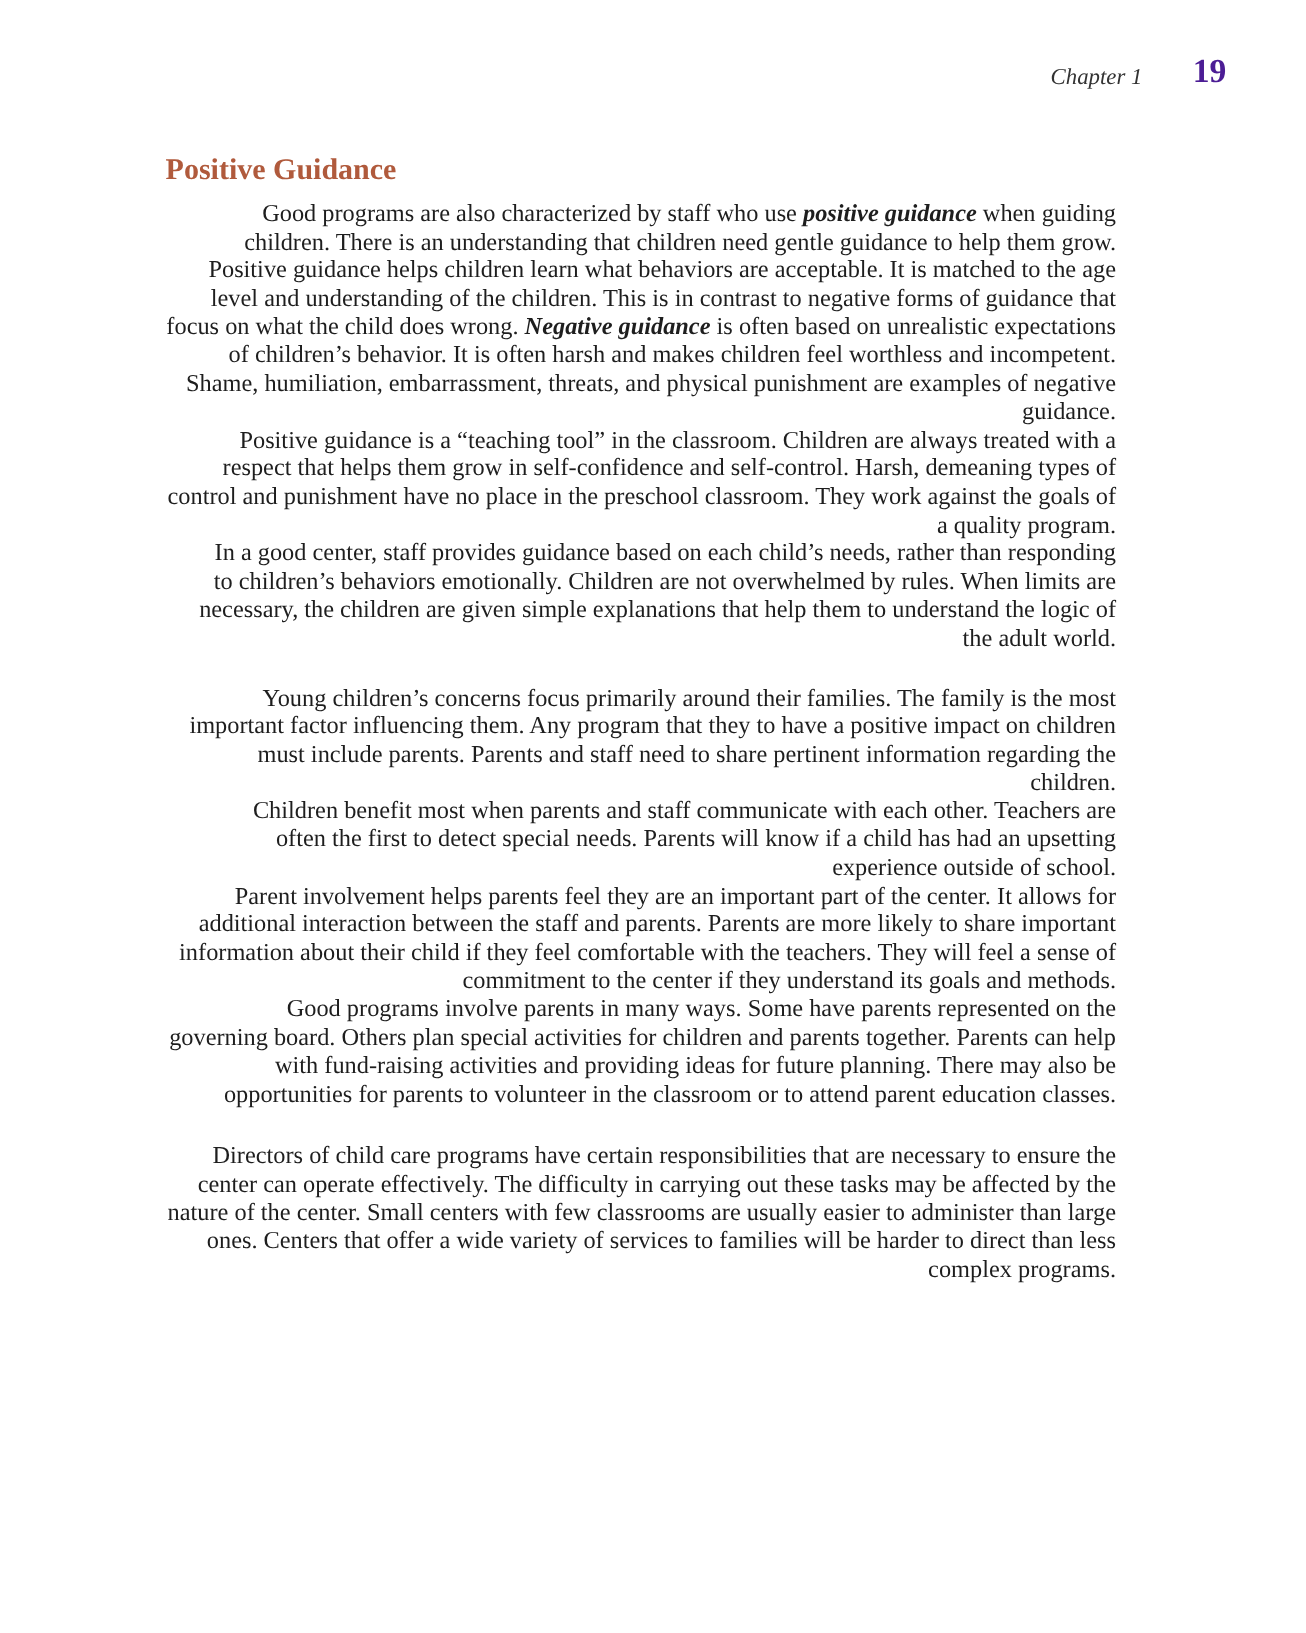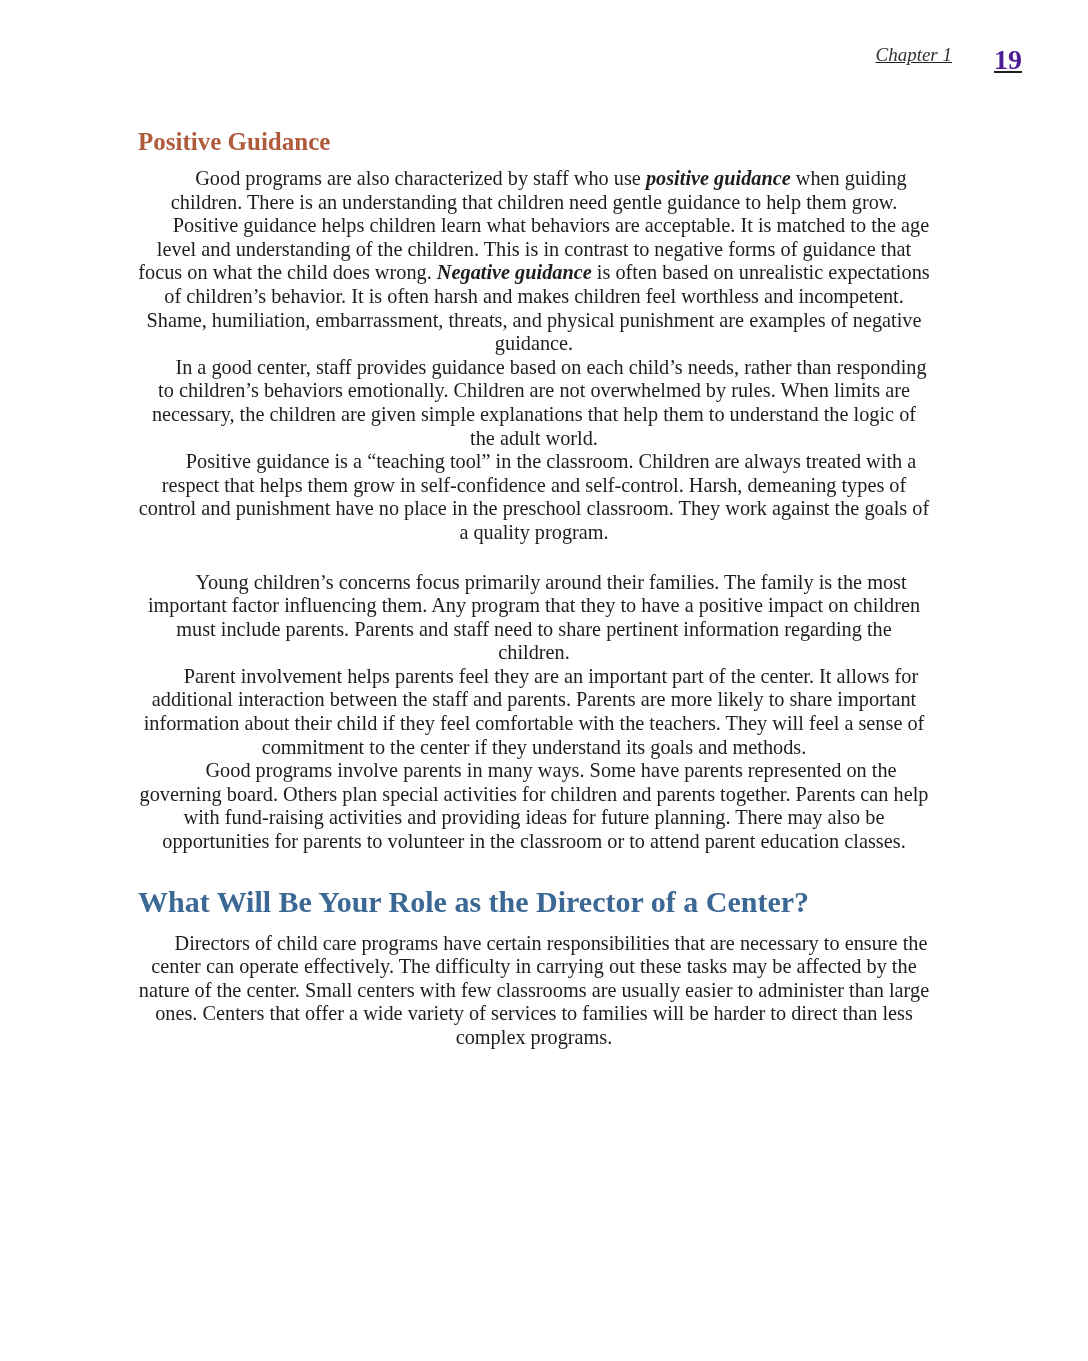--- a/index.html
+++ b/index.html
@@ -1,54 +1,54 @@
 <!DOCTYPE html>
 <html><head>
 <meta charset="utf-8">
 <style>
   html, body { margin: 0; padding: 0; background: #ffffff; }
   body { width: 1088px; height: 1361px; position: relative; overflow: hidden;
          font-family: "DejaVu Serif", "Liberation Serif", serif; color: #1e1e1e; }
-  .header { position: absolute; top: 44px; right: 66px; display: flex; align-items: flex-start; text-decoration: underline; }
+  .header { position: absolute; top: 44px; right: 66px; display: flex; align-items: flex-end; }
   .header .running { font-family: "Liberation Serif", serif; font-style: italic; font-size: 19px; color: #333; }
   .header .chap { margin-right: 14px; }
   .header .pageno { font-family: "Liberation Serif", serif; font-weight: bold; font-size: 28px; color: #4c1d95; margin-left: 28px; }
   .content { position: absolute; left: 138px; top: 125px; width: 792px;
              font-family: "Liberation Serif", serif; font-size: 20.3px; line-height: 23.6px; }
   h2.sub { font-family: "Liberation Serif", serif; font-weight: bold; color: #b05a3c; font-size: 25px; margin: 0 0 8px 0; line-height: 34px; }
   h1.main { font-family: "Liberation Serif", serif; font-weight: bold; color: #3b6894; font-size: 30px; margin: 0 0 10px 0; line-height: 40px; }
-  p { margin: 0; text-indent: 34px; text-align: center; }
+  p { margin: 0; text-indent: 34px; text-align: right; }
   .gap1 { height: 26px; }
   .gap2 { height: 28px; }
   em.term { font-style: italic; font-weight: bold; }
 </style>
 </head>
 <body>
 
 <div class="header">
   <span class="running chap">Chapter 1</span>
   <span class="pageno">19</span>
 </div>
 
 <div class="content">
   <section>
     <h2 class="sub">Positive Guidance</h2>
     <p><span>Good programs are also characterized by staff who use </span><em class="term">positive guidance</em><span> when guiding children. There is an understanding that children need gentle guidance to help them grow.</span></p>
     <p><span>Positive guidance helps children learn what behaviors are acceptable. It is matched to the age level and understanding of the children. This is in contrast to negative forms of guidance that focus on what the child does wrong. </span><em class="term">Negative guidance</em><span> is often based on unrealistic expectations of children’s behavior. It is often harsh and makes children feel worthless and incompetent. Shame, humiliation, embarrassment, threats, and physical punishment are examples of negative guidance.</span></p>
+    <p>Positive guidance is a “teaching tool” in the classroom. Children are always treated with a respect that helps them grow in self-confidence and self-control. Harsh, demeaning types of control and punishment have no place in the preschool classroom. They work against the goals of a quality program.</p>
     <p>In a good center, staff provides guidance based on each child’s needs, rather than responding to children’s behaviors emotionally. Children are not overwhelmed by rules. When limits are necessary, the children are given simple explanations that help them to understand the logic of the adult world.</p>
-    <p>Positive guidance is a “teaching tool” in the classroom. Children are always treated with a respect that helps them grow in self-confidence and self-control. Harsh, demeaning types of control and punishment have no place in the preschool classroom. They work against the goals of a quality program.</p>
   </section>
 
   <div class="gap1"></div>
 
   <section>
     <p>Young children’s concerns focus primarily around their families. The family is the most important factor influencing them. Any program that they to have a positive impact on children must include parents. Parents and staff need to share pertinent information regarding the children.</p>
+    <p>Children benefit most when parents and staff communicate with each other. Teachers are often the first to detect special needs. Parents will know if a child has had an upsetting experience outside of school.</p>
     <p>Parent involvement helps parents feel they are an important part of the center. It allows for additional interaction between the staff and parents. Parents are more likely to share important information about their child if they feel comfortable with the teachers. They will feel a sense of commitment to the center if they understand its goals and methods.</p>
     <p>Good programs involve parents in many ways. Some have parents represented on the governing board. Others plan special activities for children and parents together. Parents can help with fund-raising activities and providing ideas for future planning. There may also be opportunities for parents to volunteer in the classroom or to attend parent education classes.</p>
   </section>
 
   <div class="gap2"></div>
 
   <section>
-    <h1 class="main">What Will Be Your Role as the Director of a Center?</h1>
     <p>Directors of child care programs have certain responsibilities that are necessary to ensure the center can operate effectively. The difficulty in carrying out these tasks may be affected by the nature of the center. Small centers with few classrooms are usually easier to administer than large ones. Centers that offer a wide variety of services to families will be harder to direct than less complex programs.</p>
   </section>
 </div>
 
 </body></html>

